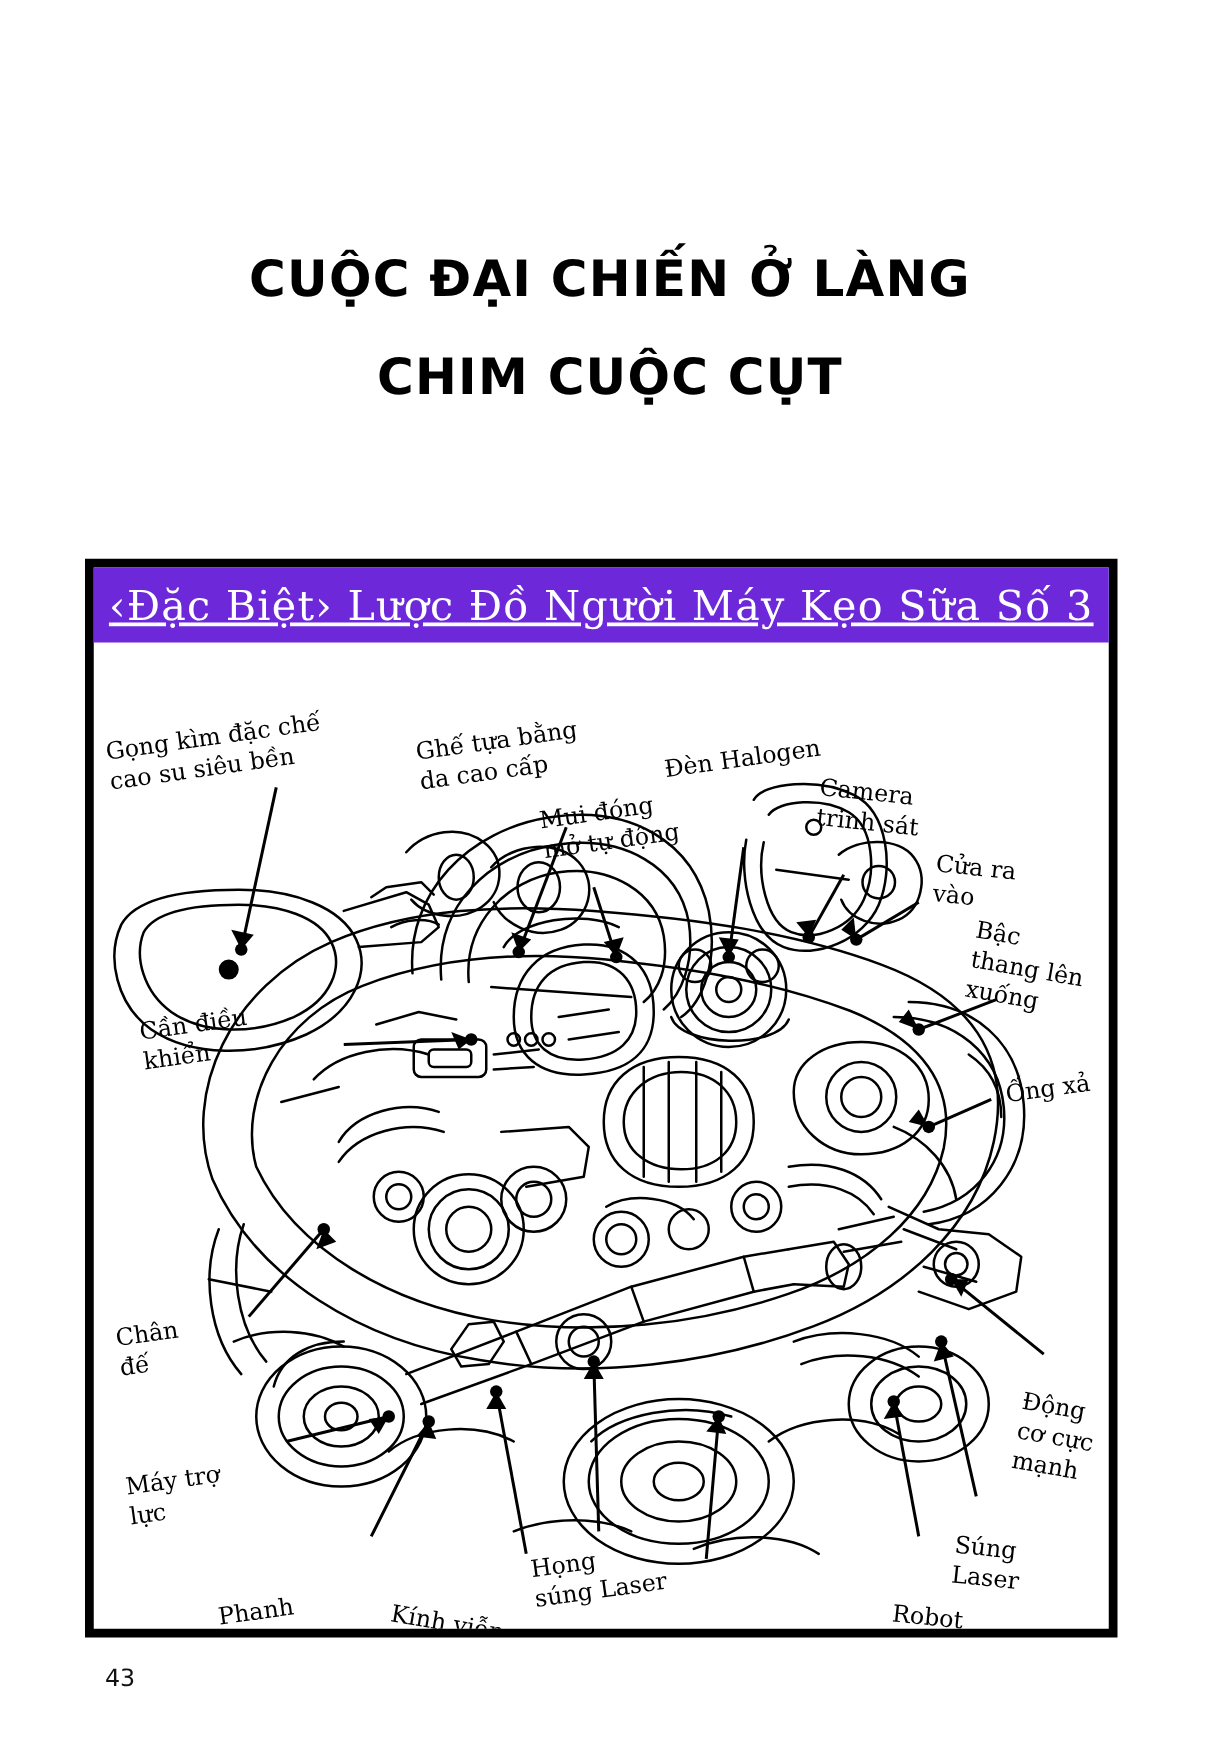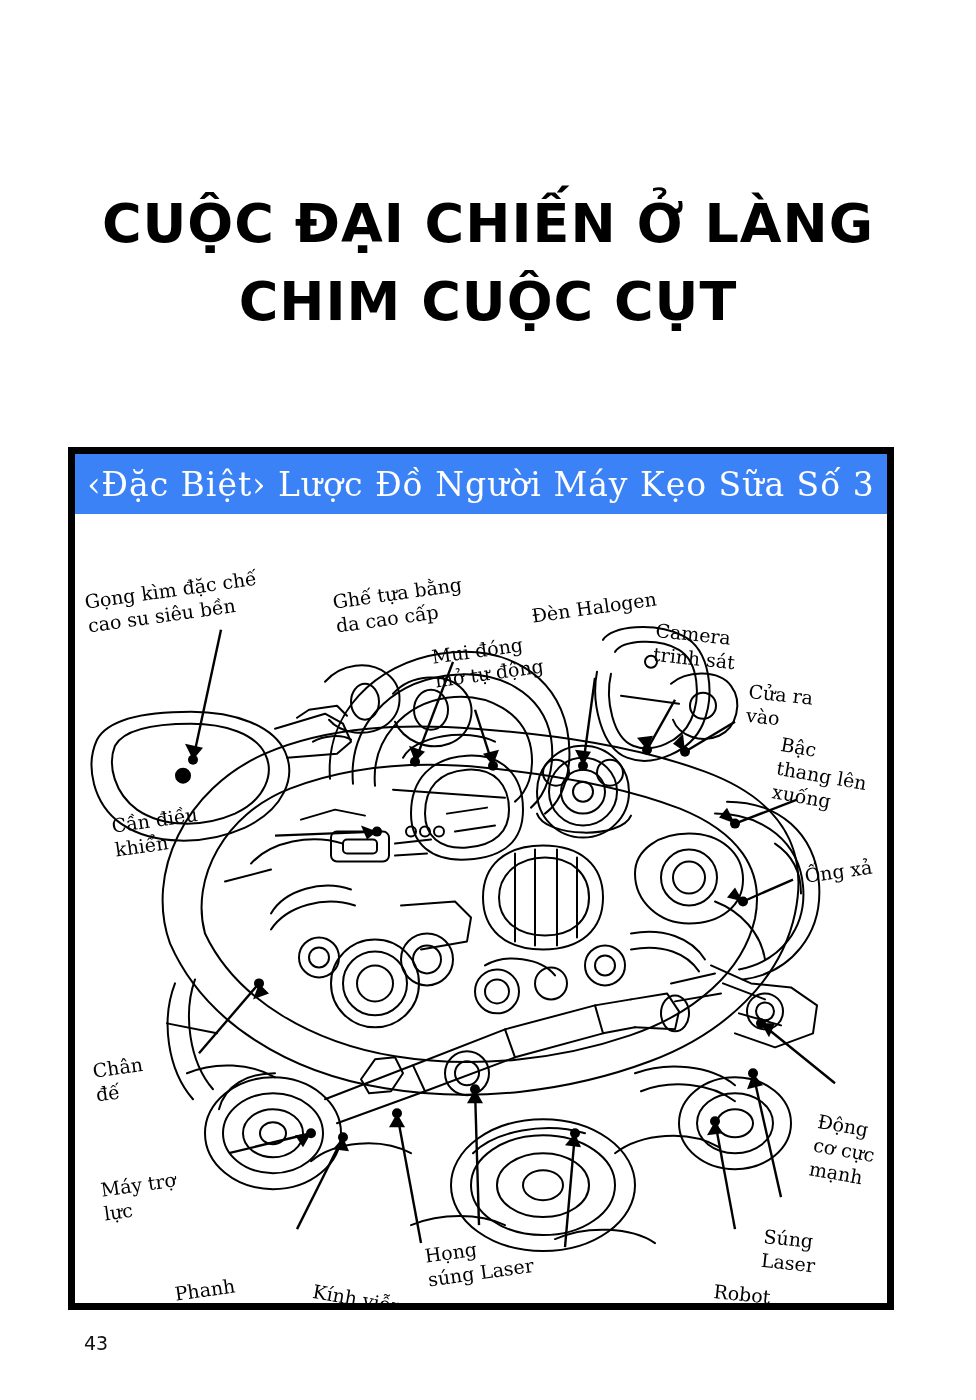--- a/index.html
+++ b/index.html
@@ -18,21 +18,21 @@
 
   
   #page-title {
     position: absolute;
     top: 185px;
     left: 0;
     width: 976px;
     text-align: center;
     font-family: "DejaVu Sans", sans-serif;
     font-weight: 900;
-    font-size: 54px;
+    font-size: 40px;
     line-height: 78px;
     letter-spacing: 1px;
     color: #000;
   }
   #page-title .line2 { display: block; }
 
   
   #diagram-frame {
     position: absolute;
     left: 68px;
@@ -41,29 +41,30 @@
     height: 863px;
     border: 7px solid #000;
     background: #fff;
     box-sizing: border-box;
   }
   #diagram-header {
     position: absolute;
     left: 0; top: 0;
     width: 100%;
     height: 60px;
-    background: #3b82f6;
+    background: #6d28d9;
     color: #fff;
     display: flex;
     align-items: center;
     justify-content: center;
     font-family: "DejaVu Serif", serif;
     font-size: 33px;
     letter-spacing: 1px;
     box-sizing: border-box;
+    text-decoration: underline;
   }
   #diagram-header .hdr-text { white-space: nowrap; }
 
   #diagram-body {
     position: absolute;
     left: 0;
     top: 60px;
     width: 100%;
     height: calc(100% - 60px);
     overflow: hidden;

